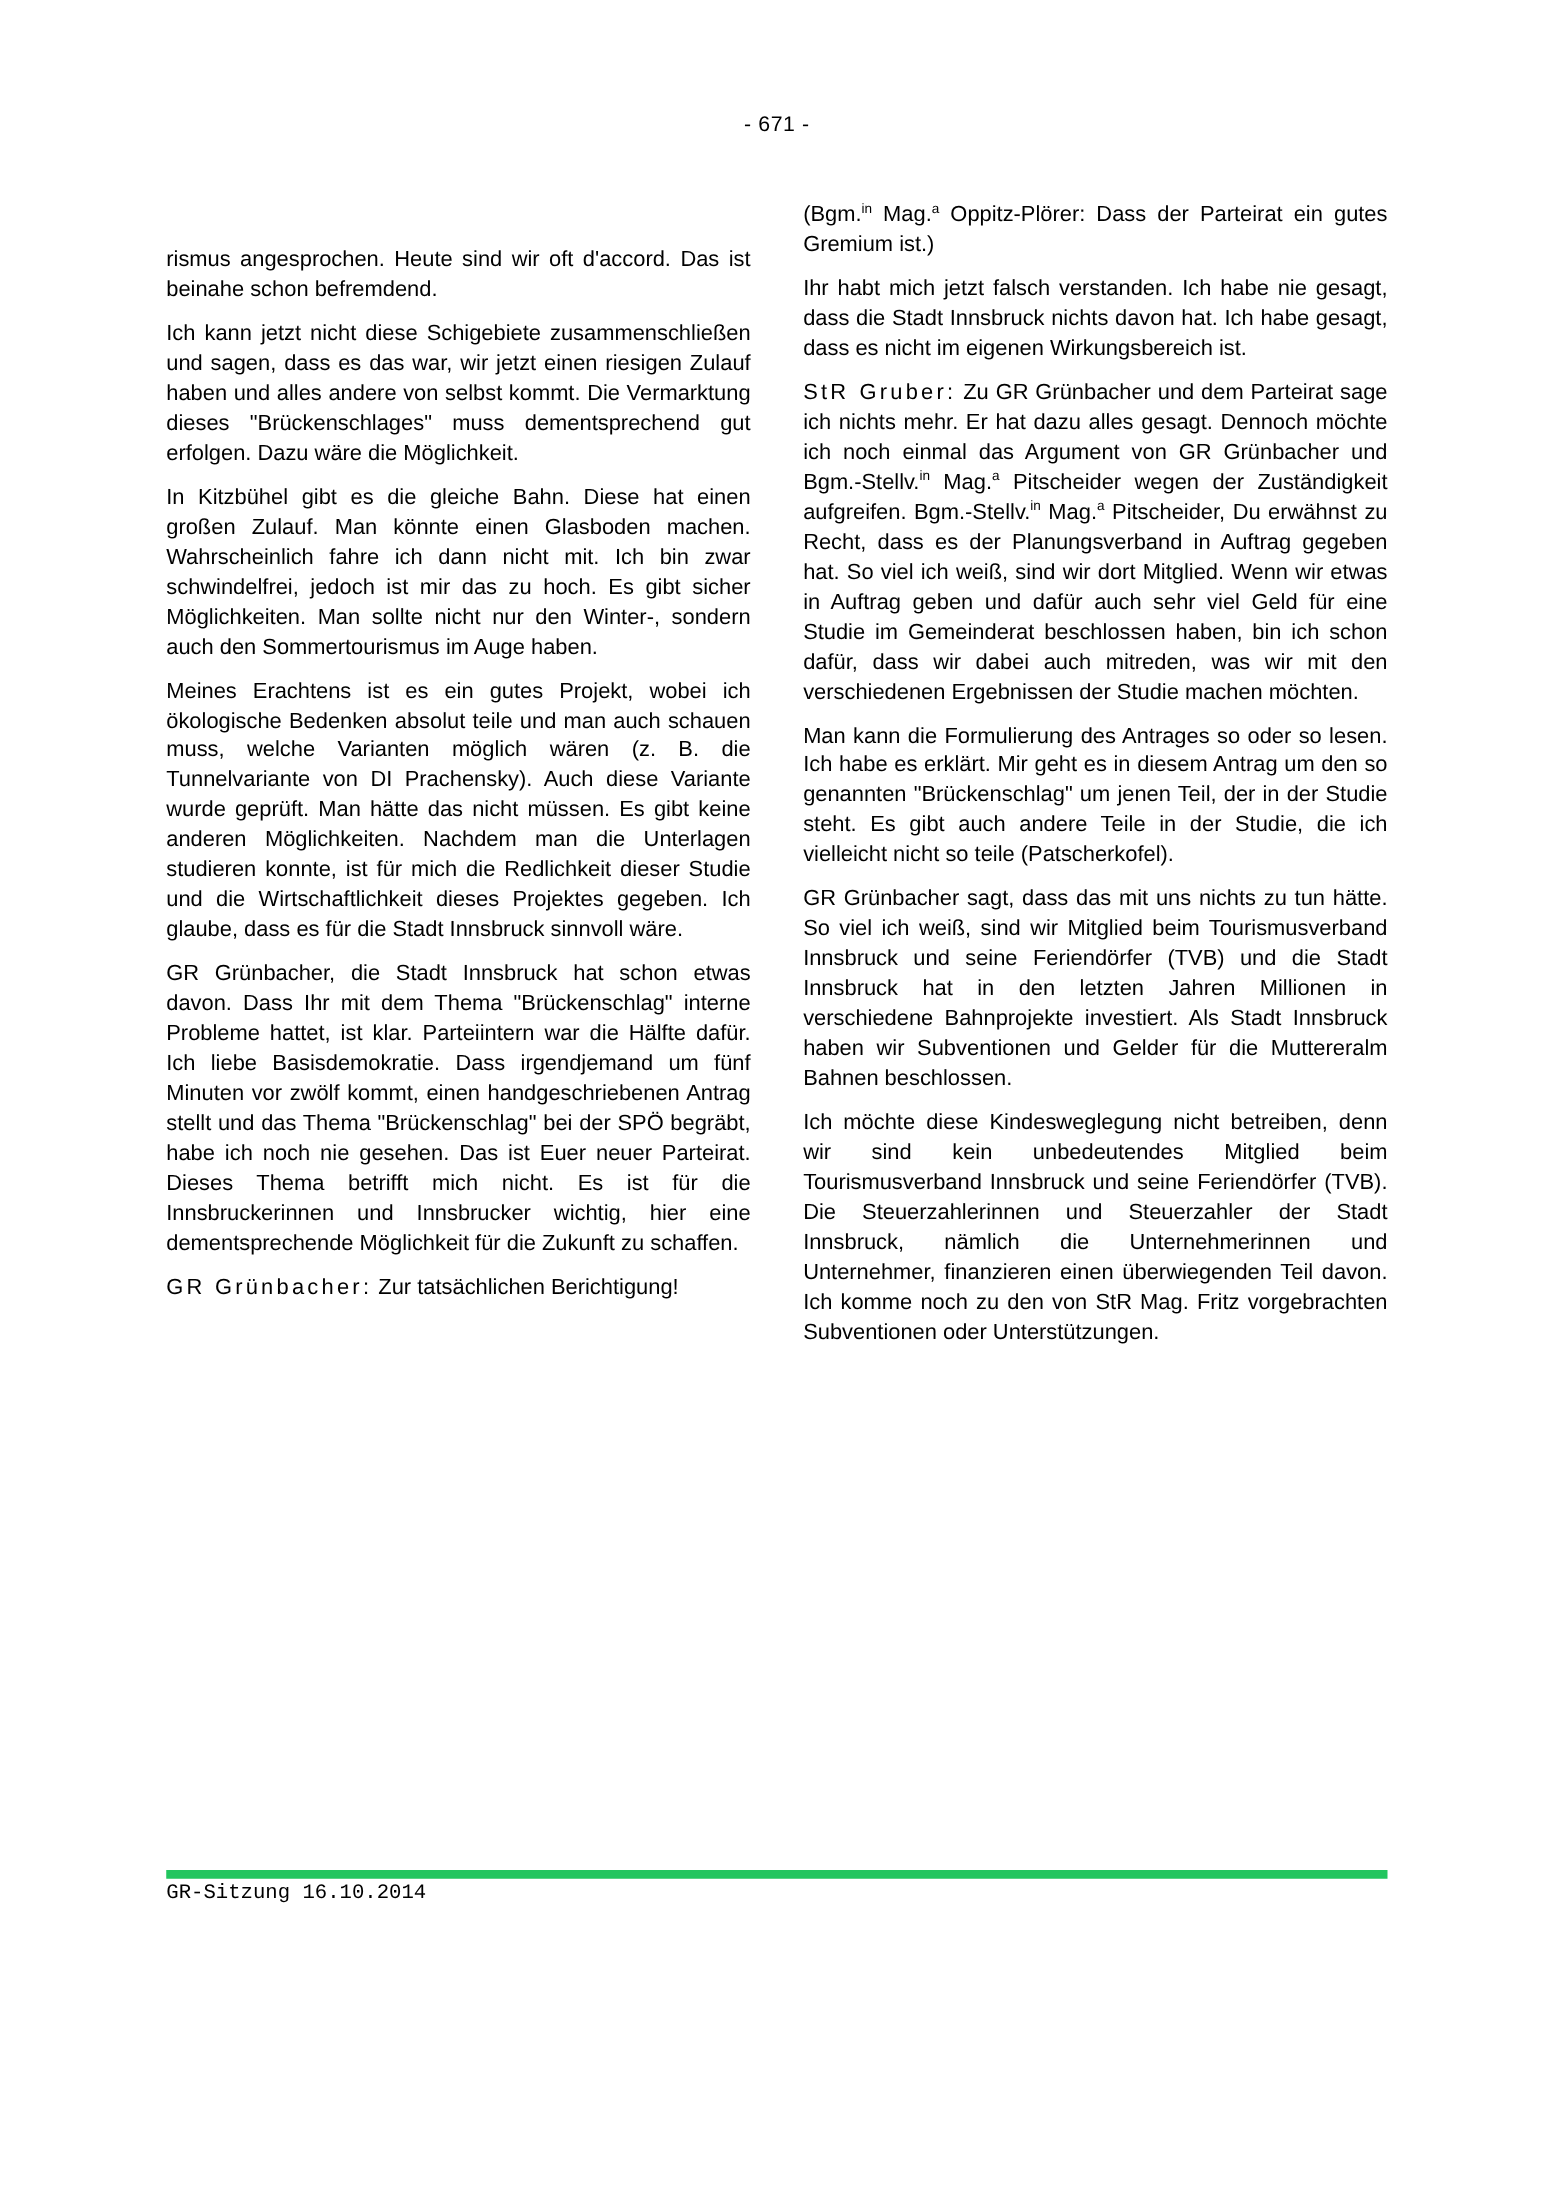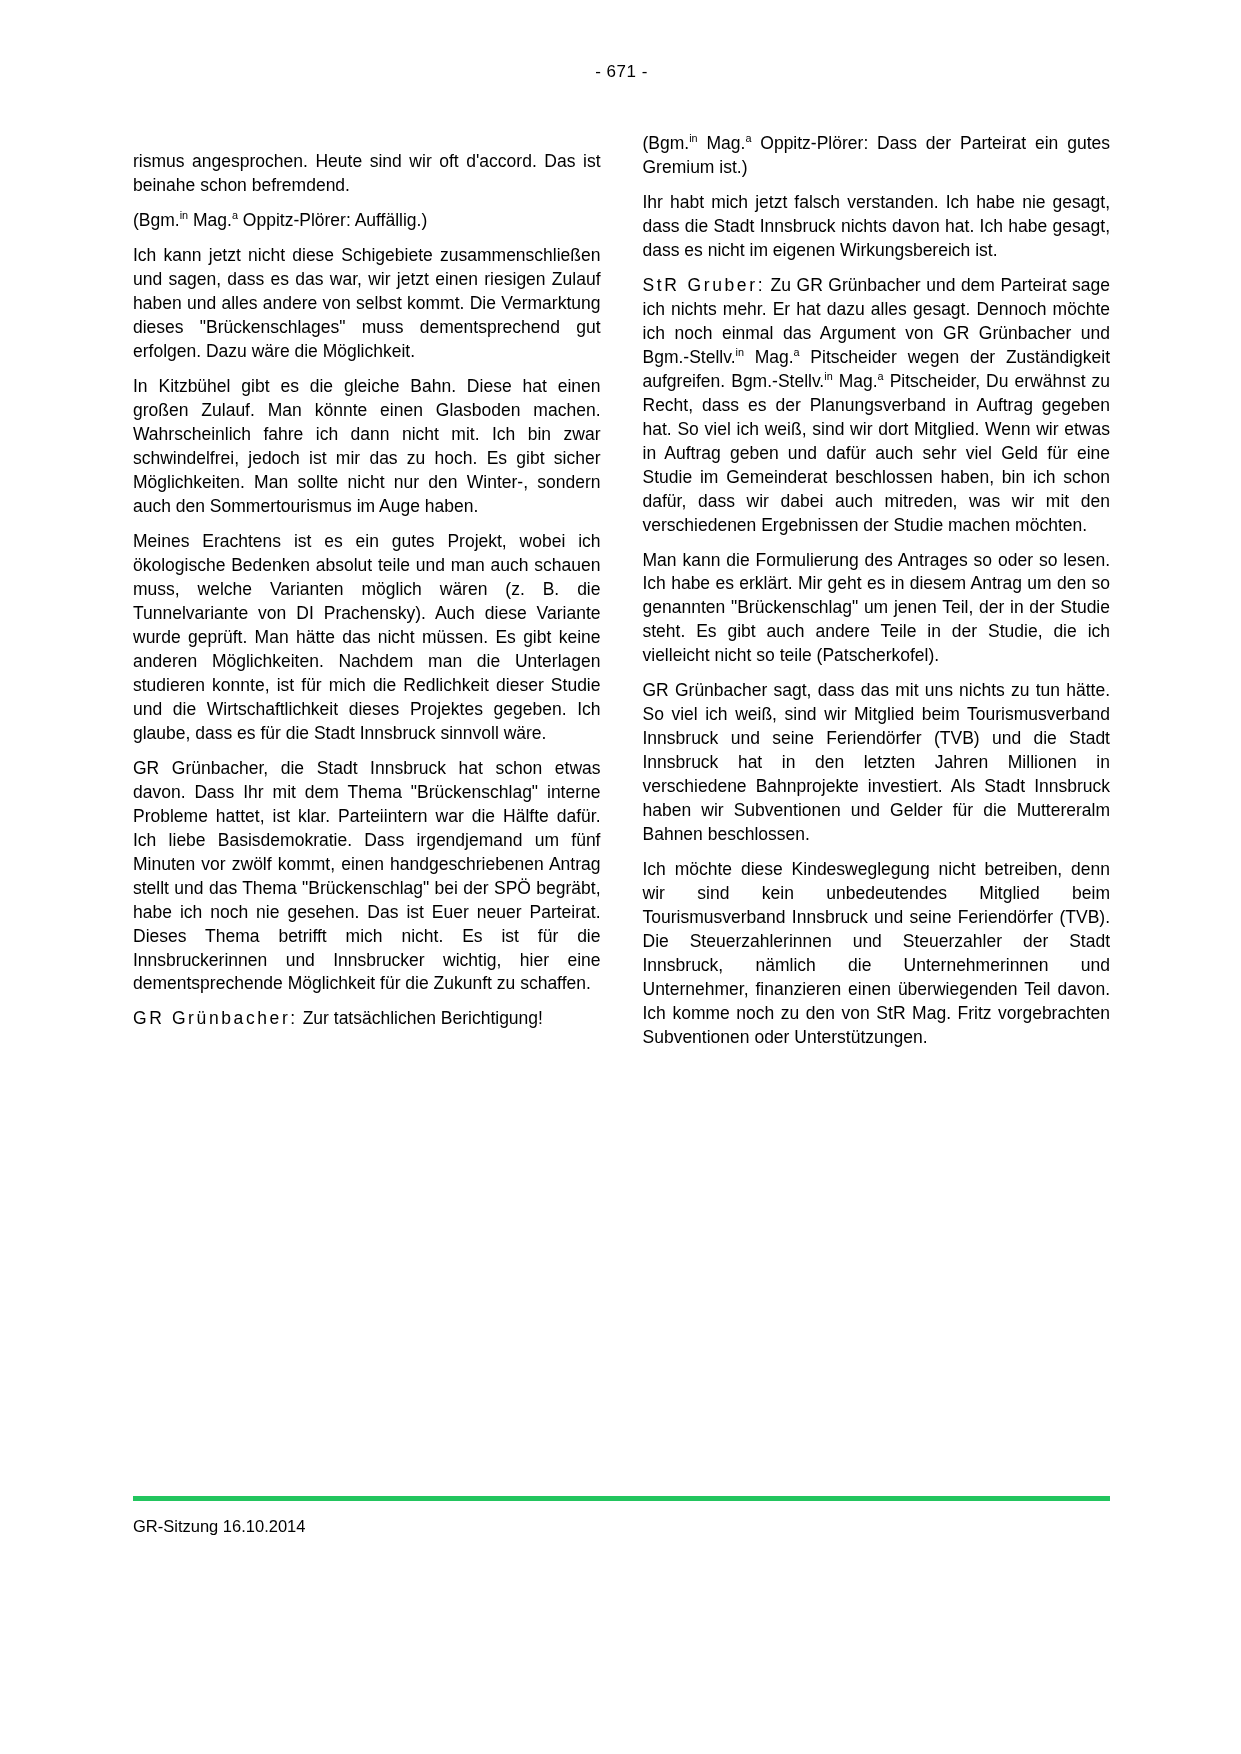--- a/index.html
+++ b/index.html
@@ -15,20 +15,21 @@
   .page {
     position: absolute;
     inset: 0;
     padding: 62px 131px 0 133px;
   }
   .page-number {
     text-align: center;
     font-size: 17px;
     letter-spacing: 0.5px;
     margin-bottom: 50px;
+    margin-top: 28px;
   }
   .columns {
     display: flex;
     gap: 42px;
     align-items: center;
   }
   .col {
     flex: 1 1 0;
     min-width: 0;
   }
@@ -45,35 +46,35 @@
     line-height: 0;
   }
   .spaced {
     letter-spacing: 2.6px;
   }
   .footer {
     position: absolute;
     left: 133px;
     right: 131px;
     top: 1496px;
-    border-top: 5px solid #22c55e;
-    padding-top: 16px;
+    border-top: 7px solid #22c55e;
+    padding-top: 1px;
     font-size: 16.5px;
+    font-family: Liberation Mono, monospace;
   }
 </style>
 </head>
 <body>
 
 <div class="page">
   <div class="page-number">- 671 -</div>
 
   <div class="columns">
     <div class="col" id="col-left">
         <p class="para"><span>rismus angesprochen. Heute sind wir oft d'accord. Das ist beinahe schon befremdend.</span></p>
-        <p class="para"><span>(Bgm.</span><sup>in</sup><span> Mag.</span><sup>a</sup><span> Oppitz-Plörer: Auffällig.)</span></p>
         <p class="para"><span>Ich kann jetzt nicht diese Schigebiete zusammenschließen und sagen, dass es das war, wir jetzt einen riesigen Zulauf haben und alles andere von selbst kommt. Die Vermarktung dieses "Brückenschlages" muss dementsprechend gut erfolgen. Dazu wäre die Möglichkeit.</span></p>
         <p class="para"><span>In Kitzbühel gibt es die gleiche Bahn. Diese hat einen großen Zulauf. Man könnte einen Glasboden machen. Wahrscheinlich fahre ich dann nicht mit. Ich bin zwar schwindelfrei, jedoch ist mir das zu hoch. Es gibt sicher Möglichkeiten. Man sollte nicht nur den Winter-, sondern auch den Sommertourismus im Auge haben.</span></p>
         <p class="para"><span>Meines Erachtens ist es ein gutes Projekt, wobei ich ökologische Bedenken absolut teile und man auch schauen muss, welche Varianten möglich wären (z. B. die Tunnelvariante von DI Prachensky). Auch diese Variante wurde geprüft. Man hätte das nicht müssen. Es gibt keine anderen Möglichkeiten. Nachdem man die Unterlagen studieren konnte, ist für mich die Redlichkeit dieser Studie und die Wirtschaftlichkeit dieses Projektes gegeben. Ich glaube, dass es für die Stadt Innsbruck sinnvoll wäre.</span></p>
         <p class="para"><span>GR Grünbacher, die Stadt Innsbruck hat schon etwas davon. Dass Ihr mit dem Thema "Brückenschlag" interne Probleme hattet, ist klar. Parteiintern war die Hälfte dafür. Ich liebe Basisdemokratie. Dass irgendjemand um fünf Minuten vor zwölf kommt, einen handgeschriebenen Antrag stellt und das Thema "Brückenschlag" bei der SPÖ begräbt, habe ich noch nie gesehen. Das ist Euer neuer Parteirat. Dieses Thema betrifft mich nicht. Es ist für die Innsbruckerinnen und Innsbrucker wichtig, hier eine dementsprechende Möglichkeit für die Zukunft zu schaffen.</span></p>
         <p class="para"><span class="spaced">GR Grünbacher:</span><span> Zur tatsächlichen Berichtigung!</span></p>
       </div>
     <div class="col" id="col-right">
         <p class="para"><span>(Bgm.</span><sup>in</sup><span> Mag.</span><sup>a</sup><span> Oppitz-Plörer: Dass der Parteirat ein gutes Gremium ist.)</span></p>
         <p class="para"><span>Ihr habt mich jetzt falsch verstanden. Ich habe nie gesagt, dass die Stadt Innsbruck nichts davon hat. Ich habe gesagt, dass es nicht im eigenen Wirkungsbereich ist.</span></p>
         <p class="para"><span class="spaced">StR Gruber:</span><span> Zu GR Grünbacher und dem Parteirat sage ich nichts mehr. Er hat dazu alles gesagt. Dennoch möchte ich noch einmal das Argument von GR Grünbacher und Bgm.-Stellv.</span><sup>in</sup><span> Mag.</span><sup>a</sup><span> Pitscheider wegen der Zuständigkeit aufgreifen. Bgm.-Stellv.</span><sup>in</sup><span> Mag.</span><sup>a</sup><span> Pitscheider, Du erwähnst zu Recht, dass es der Planungsverband in Auftrag gegeben hat. So viel ich weiß, sind wir dort Mitglied. Wenn wir etwas in Auftrag geben und dafür auch sehr viel Geld für eine Studie im Gemeinderat beschlossen haben, bin ich schon dafür, dass wir dabei auch mitreden, was wir mit den verschiedenen Ergebnissen der Studie machen möchten.</span></p>

